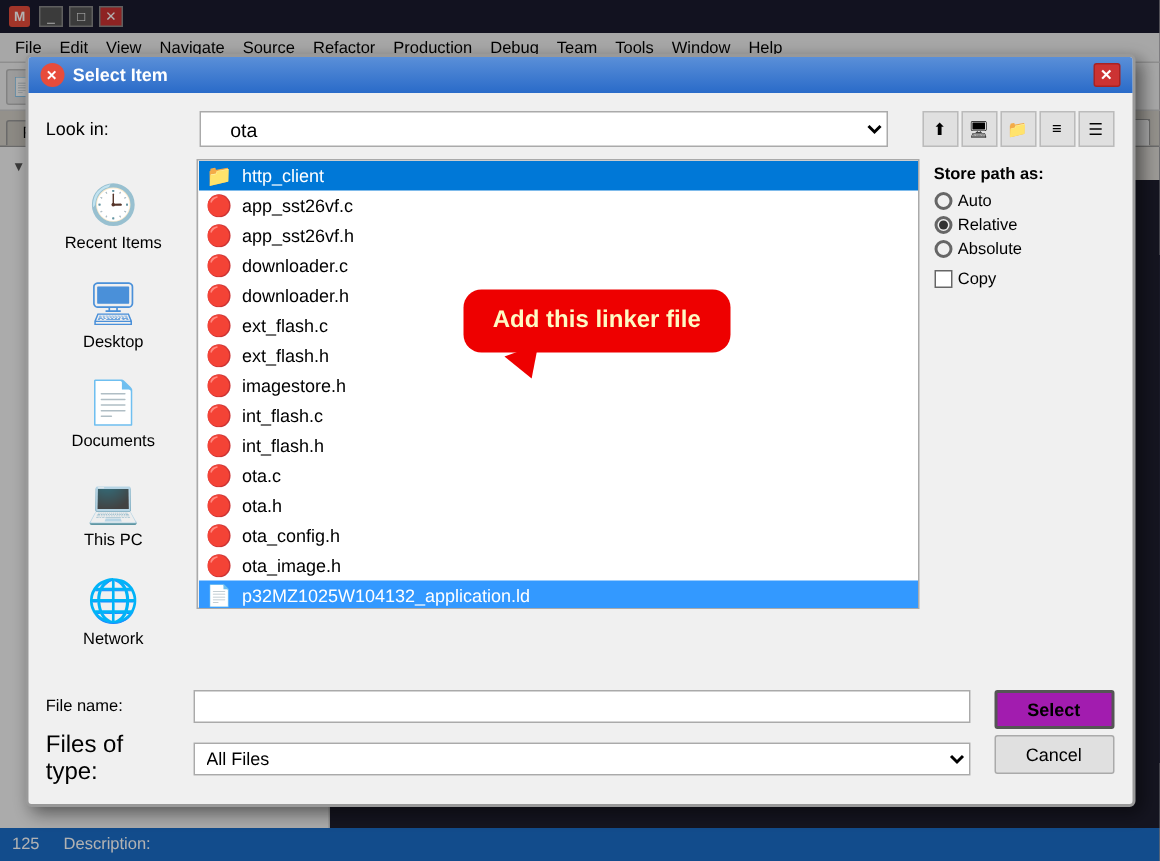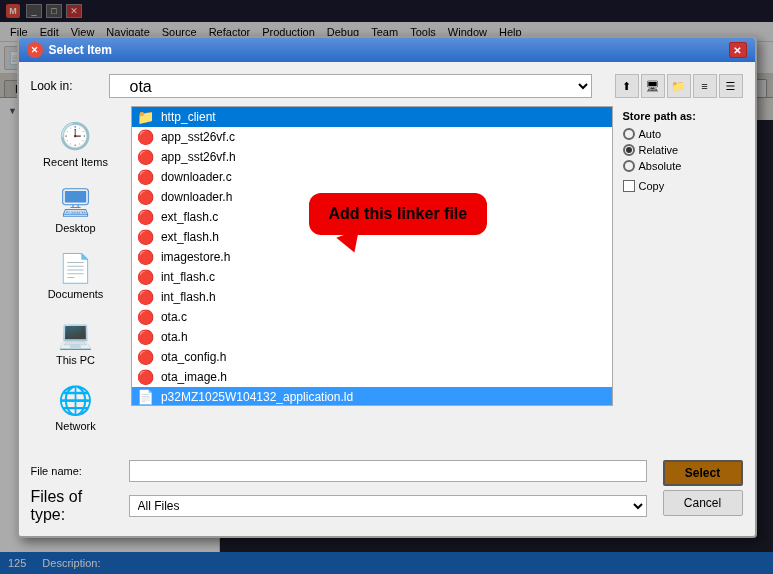--- a/index.html
+++ b/index.html
@@ -266,22 +266,23 @@
     .look-in-label {
       font-size: 12px;
       white-space: nowrap;
       width: 55px;
     }
     .look-in-combo {
       flex: 1;
       height: 24px;
       border: 1px solid #aaa;
       background: white;
-      font-size: 16px;
+      font-size: 13px;
       padding: 0 16px;
+      margin-left: 24px;
     }
     .look-in-btns {
       display: flex; gap: 2px;
     }
     .look-in-btn {
       width: 24px; height: 24px;
       background: #e0e0e0;
       border: 1px solid #bbb;
       display: flex; align-items: center; justify-content: center;
       cursor: pointer;
@@ -436,30 +437,30 @@
       width: 80px;
       height: 26px;
       background: #e0e0e0;
       border: 1px solid #aaa;
       font-size: 12px;
       cursor: pointer;
       border-radius: 2px;
       display: flex; align-items: center; justify-content: center;
     }
     .action-btn.primary {
-      background: #a16207;
+      background: #a21caf;
       border: 2px solid #555;
       font-weight: bold;
     }
 
     
     .annotation-bubble {
       position: absolute;
       background: #e00;
-      color: #000000;
+      color: #fef9c3;
       padding: 12px 20px;
       border-radius: 12px;
       font-size: 16px;
       font-weight: bold;
       z-index: 20;
       top: 155px;
       left: 290px;
       max-width: 220px;
       text-align: center;
     }

